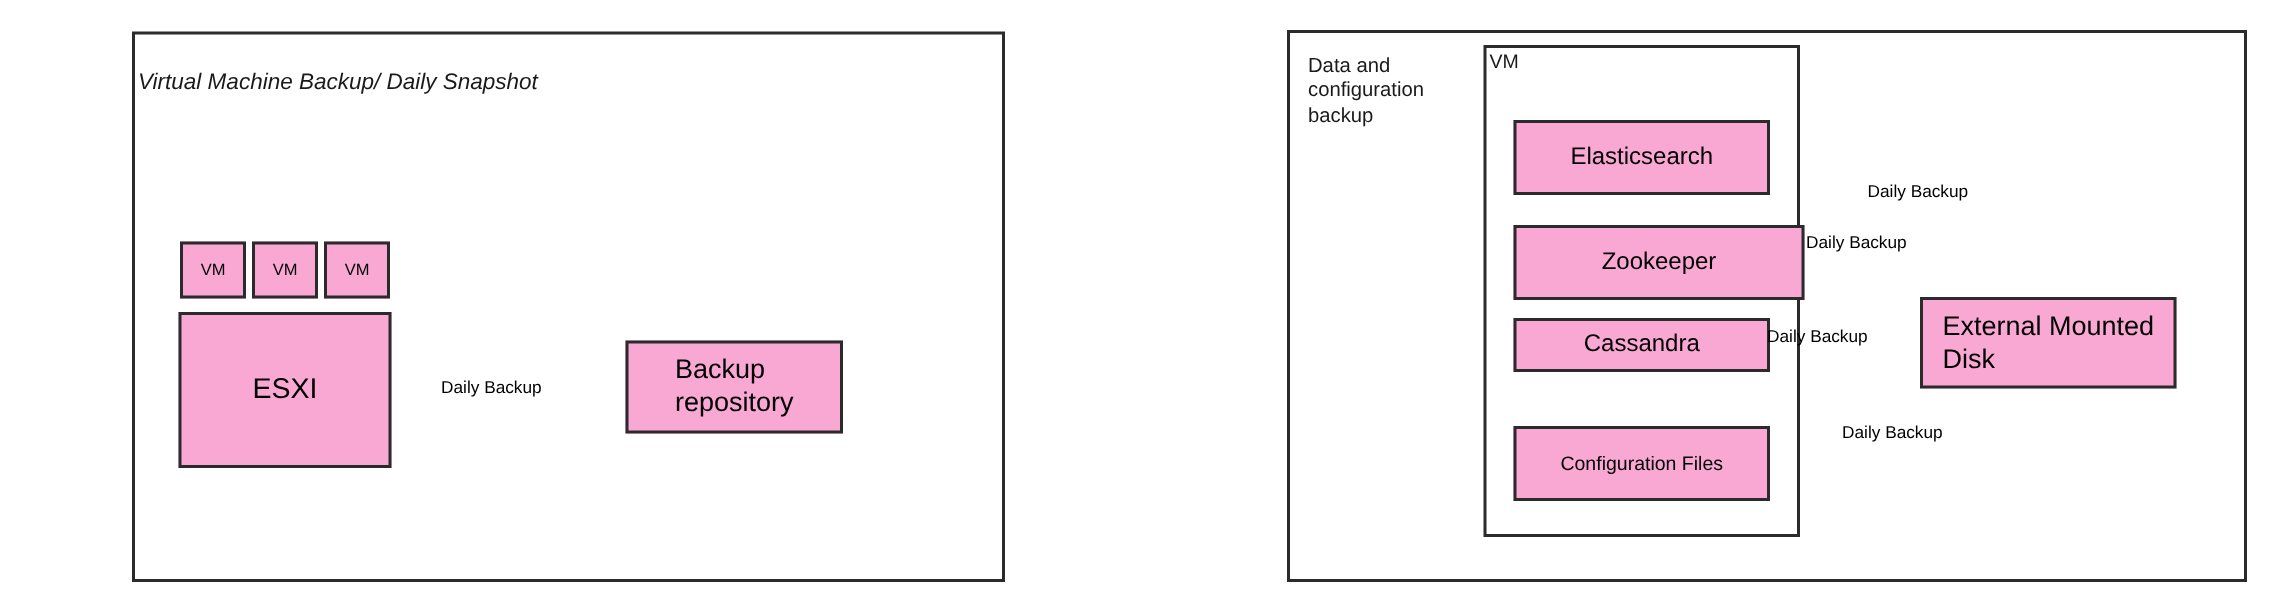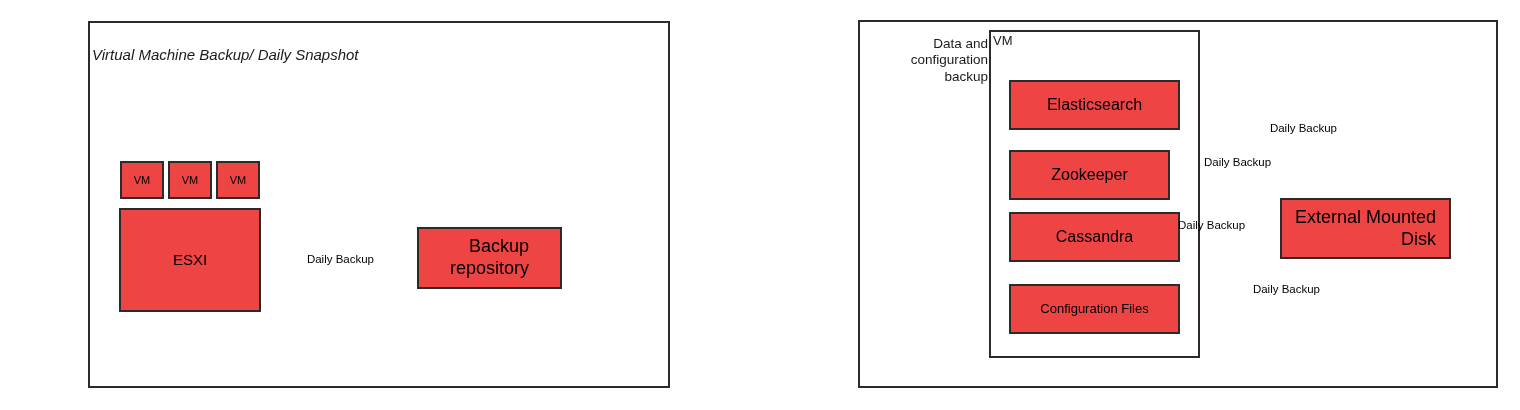--- a/index.html
+++ b/index.html
@@ -26,49 +26,49 @@
     border: 2px solid #2b2b2b;
     background: #ffffff;
     box-sizing: border-box;
   }
   #panel-left  { left: 88px;  top: 21px; width: 582px; height: 367px; }
   #panel-right { left: 858px; top: 20px; width: 640px; height: 368px; }
 
   .box {
     position: absolute;
     border: 2px solid #2b2b2b;
-    background: #ef4444;
+    background: #f9a8d4;
     box-sizing: border-box;
     display: flex;
     align-items: center;
     justify-content: center;
     text-align: center;
     line-height: 1.18;
   }
   .plain-text {
     position: absolute;
-    text-align: right;
+    text-align: left;
     line-height: 1.22;
     white-space: pre-line;
   }
 
   
   #left-title {
     position: absolute;
     left: 92px;
     top: 46px;
     font-size: 15px;
     color: #1a1a1a;
     white-space: nowrap;
     font-style: italic;
   }
   #vm-box-0 { left: 120px; top: 161px; width: 44px; height: 38px; font-size: 11px; }
   #vm-box-1 { left: 168px; top: 161px; width: 44px; height: 38px; font-size: 11px; }
   #vm-box-2 { left: 216px; top: 161px; width: 44px; height: 38px; font-size: 11px; }
-  #esxi-box { left: 119px; top: 208px; width: 142px; height: 104px; font-size: 15px; }
+  #esxi-box { left: 119px; top: 208px; width: 142px; height: 104px; font-size: 19px; }
   #backup-repo-box { left: 417px; top: 227px; width: 145px; height: 62px; font-size: 18px; }
   #label-left-daily {
     left: 294px; top: 252px; font-size: 11.5px; width: 80px;
   }
 
   
   #data-config-label {
     left: 872px; top: 36px; width: 116px; font-size: 13.5px; color: #1a1a1a;
   }
   #vm-container {
@@ -78,22 +78,22 @@
     background: transparent;
     box-sizing: border-box;
   }
   #vm-container-label {
     position: absolute;
     left: 993px; top: 33px;
     font-size: 13px;
     color: #1a1a1a;
   }
   #svc-box-0 { left: 1009px; top: 80px;  width: 171px; height: 50px; font-size: 16px; }
-  #svc-box-1 { left: 1009px; top: 150px; width: 161px; height: 50px; font-size: 16px; }
-  #svc-box-2 { left: 1009px; top: 212px; width: 171px; height: 50px; font-size: 16px; }
+  #svc-box-1 { left: 1009px; top: 150px; width: 194px; height: 50px; font-size: 16px; }
+  #svc-box-2 { left: 1009px; top: 212px; width: 171px; height: 36px; font-size: 16px; }
   #svc-box-3 { left: 1009px; top: 284px; width: 171px; height: 50px; font-size: 13px; }
   #disk-box  { left: 1280px; top: 198px; width: 171px; height: 61px; font-size: 18px; }
 
   #label-es-daily     { left: 1245px; top: 121px; width: 92px; font-size: 11.5px; }
   #label-zk-daily     { left: 1204px; top: 155px; width: 82px; font-size: 11.5px; text-align: left; }
   #label-cas-daily    { left: 1178px; top: 218px; width: 82px; font-size: 11.5px; text-align: left; }
   #label-cfg-daily    { left: 1228px; top: 282px; width: 92px; font-size: 11.5px; }
 </style>
 </head>
 <body>

